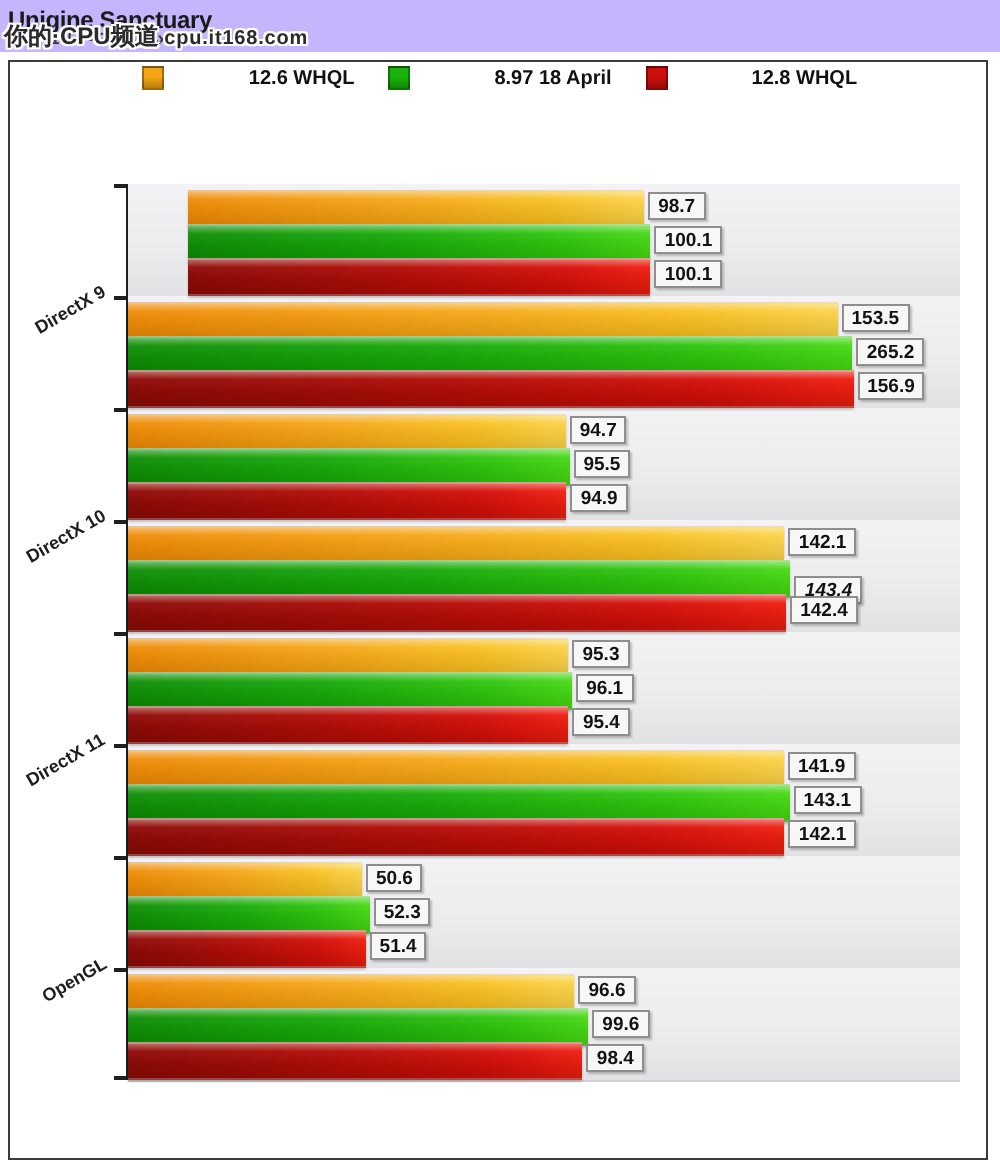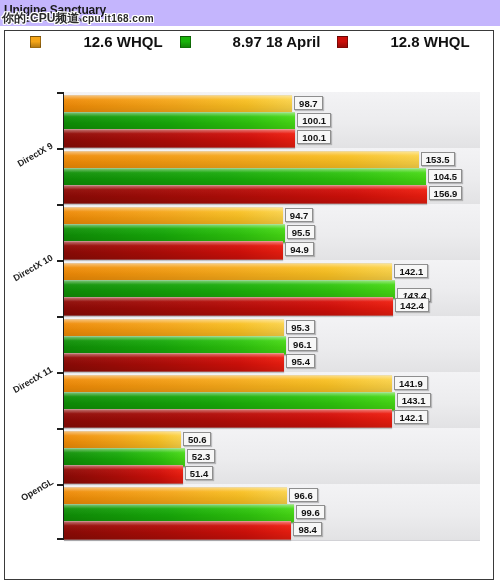--- a/index.html
+++ b/index.html
@@ -54,21 +54,21 @@
   #legend{
     position:absolute;left:0;top:33px;width:100%;
     display:flex;justify-content:center;align-items:center;gap:17px;
   }
   .legend-item{display:flex;align-items:center;gap:5px;}
   .legend-swatch{
     width:9px;height:10px;display:inline-block;
     border:1px solid rgba(0,0,0,.35);
   }
   .legend-label{
-    font-size:15px;font-weight:bold;color:#111;white-space:nowrap;margin-left:37px;
+    font-size:10px;font-weight:bold;color:#111;white-space:nowrap;margin-left:37px;
   }
 
   
   #plot{
     position:absolute;left:64px;top:92px;
     width:416px;height:448px;
   }
   
   .band{
     position:absolute;left:0;width:416px;
@@ -187,33 +187,33 @@
     <div class="tick" style="top: 168px;"></div>
     <div class="tick" style="top: 224px;"></div>
     <div class="tick" style="top: 280px;"></div>
     <div class="tick" style="top: 336px;"></div>
     <div class="tick" style="top: 392px;"></div>
     <div class="tick" style="top: 446px;"></div>
     <div class="cat-label" style="right: 428px; top: 48px;">DirectX 9</div>
     <div class="cat-label" style="right: 428px; top: 160px;">DirectX 10</div>
     <div class="cat-label" style="right: 428px; top: 272px;">DirectX 11</div>
     <div class="cat-label" style="right: 428px; top: 384px;">OpenGL</div>
-    <div class="group" style="top: 0px; height: 56px; width: 328px;">
+    <div class="group" style="top: 0px; height: 56px; width: 328px; margin-left: 30px;">
       <div class="bar s0" style="top: 2.5px; width: 228.107px;"></div>
       <div class="value" style="left: 230.107px; top: 4px;">98.7</div>
       <div class="bar s1" style="top: 19.5px; width: 231.342px;"></div>
       <div class="value" style="left: 233.342px; top: 21px;">100.1</div>
       <div class="bar s2" style="top: 36.5px; width: 231.342px;"></div>
       <div class="value" style="left: 233.342px; top: 38px;">100.1</div>
     </div>
     <div class="group" style="top: 56px; height: 56px; width: 416px;">
       <div class="bar s0" style="top: 2.5px; width: 354.756px;"></div>
       <div class="value" style="left: 356.756px; top: 4px;">153.5</div>
       <div class="bar s1" style="top: 19.5px; width: 362.382px;"></div>
-      <div class="value" style="left: 364.382px; top: 21px;">104.5</div>
+      <div class="value" style="left: 364.382px; top: 21px;">265.2</div>
       <div class="bar s2" style="top: 36.5px; width: 362.613px;"></div>
       <div class="value" style="left: 364.613px; top: 38px;">156.9</div>
     </div>
     <div class="group" style="top: 112px; height: 56px; width: 416px;">
       <div class="bar s0" style="top: 2.5px; width: 218.862px;"></div>
       <div class="value" style="left: 220.862px; top: 4px;">94.7</div>
       <div class="bar s1" style="top: 19.5px; width: 220.711px;"></div>
       <div class="value" style="left: 222.711px; top: 21px;">95.5</div>
       <div class="bar s2" style="top: 36.5px; width: 219.324px;"></div>
       <div class="value" style="left: 221.324px; top: 38px;">94.9</div>

